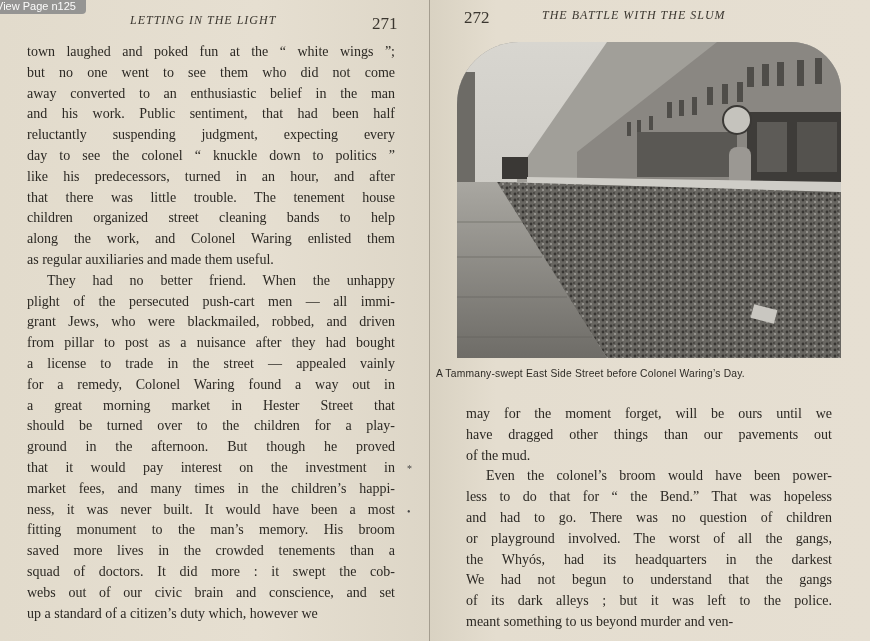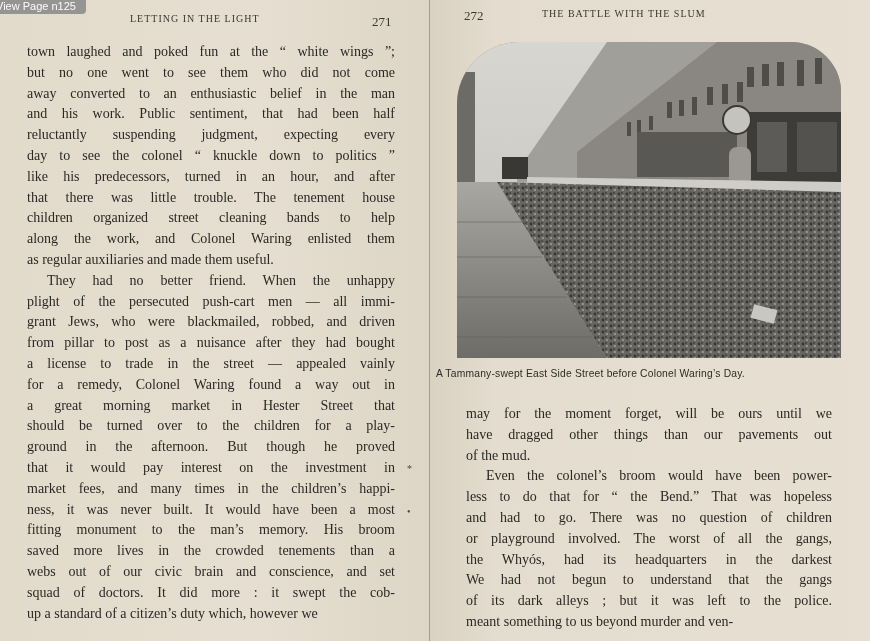--- a/index.html
+++ b/index.html
@@ -19,24 +19,25 @@
 
   .view-badge {
     position: absolute; left: 0; top: 0; height: 14px; padding: 0 6px 0 0;
     background: #8f8f8f; color: #fff; border-bottom-right-radius: 4px;
     font-family: "Liberation Sans", sans-serif; font-size: 11px; line-height: 13px;
     z-index: 5; opacity: 0.92; white-space: nowrap;
   }
   .view-badge span { position: relative; left: -4px; }
 
   .running-head {
-    position: absolute; font-size: 10px; letter-spacing: 1px; color: #3a362f;
+    position: absolute; font-size: 12px; letter-spacing: 1px; color: #3a362f;
     text-transform: uppercase;
+    font-style: italic;
   }
-  .folio { position: absolute; font-size: 13px; color: #3a362f; }
+  .folio { position: absolute; font-size: 17px; color: #3a362f; }
 
   .text-block { position: absolute; font-size: 14px; line-height: 20.8px; }
   .line { display: block; text-align: justify; text-align-last: justify; white-space: nowrap; height: 20.8px; }
   .line.last { text-align-last: left; }
   .line.indent { padding-left: 20px; }
 
   .photo {
     position: absolute; left: 457px; top: 42px; width: 384px; height: 316px;
     border-top-left-radius: 62px; border-top-right-radius: 50px;
     overflow: hidden; background: #8d8a84;
@@ -79,22 +80,22 @@
     <span class="line">a license to trade in the street — appealed vainly</span>
     <span class="line">for a remedy, Colonel Waring found a way out in</span>
     <span class="line">a great morning market in Hester Street that</span>
     <span class="line">should be turned over to the children for a play-</span>
     <span class="line">ground in the afternoon.   But though he proved</span>
     <span class="line">that it would pay interest on the investment in</span>
     <span class="line">market fees, and many times in the children’s happi-</span>
     <span class="line">ness, it was never built.   It would have been a most</span>
     <span class="line">fitting monument to the man’s memory.   His broom</span>
     <span class="line">saved more lives in the crowded tenements than a</span>
+    <span class="line">squad of doctors.   It did more : it swept the cob-</span>
     <span class="line">webs out of our civic brain and conscience, and set</span>
-    <span class="line">squad of doctors.   It did more : it swept the cob-</span>
     <span class="line last">up a standard of a citizen’s duty which, however we</span>
   </div>
 
 <div class="margin-mark" style="left:407px; top:463px;">*</div>
 <div class="margin-mark" style="left:407px; top:506px;">•</div>
 
 <div class="folio" style="left:464px; top:8px;">272</div>
 <div class="running-head" style="left:542px; top:8px;text-align:right;">THE BATTLE WITH THE SLUM</div>
 
 <div class="photo">

